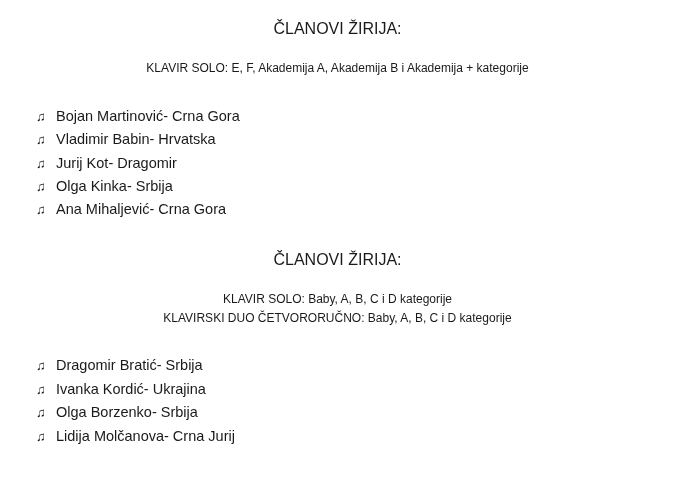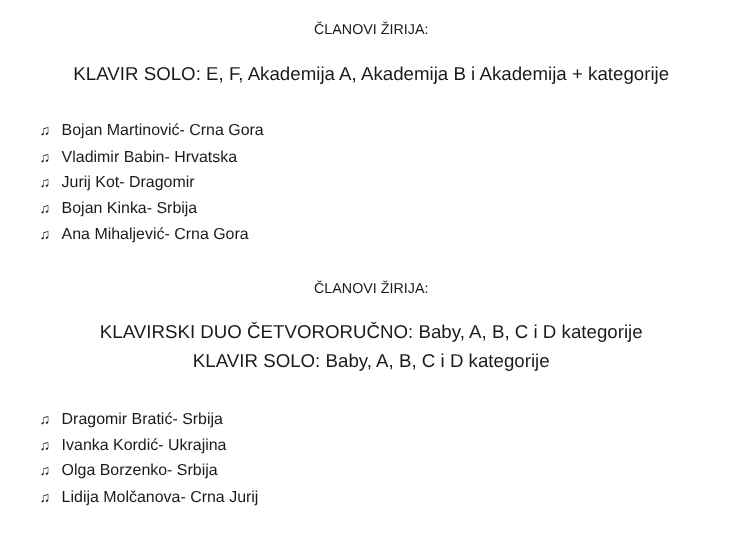--- a/index.html
+++ b/index.html
@@ -19,30 +19,30 @@
     width: 675px;
     height: 503px;
     box-sizing: border-box;
     padding: 18px 14px 0 14px;
   }
   .section {
     width: 100%;
   }
   .heading {
     text-align: center;
-    font-size: 13px;
+    font-size: 16px;
     line-height: 1.35;
     margin: 0;
     padding: 0;
   }
   .spacer-md { height: 19px; }
   .spacer-lg { height: 27px; }
   .cat-lines {
     text-align: center;
-    font-size: 17px;
+    font-size: 12px;
     line-height: 1.58;
   }
   .cat-line {
     display: block;
   }
   .members {
     margin: 0;
     padding: 0;
     list-style: none;
   }
@@ -88,39 +88,39 @@
       <li class="member">
         <span class="note-icon">♫</span>
         <span class="member-name">Vladimir Babin- Hrvatska</span>
       </li>
       <li class="member">
         <span class="note-icon">♫</span>
         <span class="member-name">Jurij Kot- Dragomir</span>
       </li>
       <li class="member">
         <span class="note-icon">♫</span>
-        <span class="member-name">Bojan Kinka- Srbija</span>
+        <span class="member-name">Olga Kinka- Srbija</span>
       </li>
       <li class="member">
         <span class="note-icon">♫</span>
         <span class="member-name">Ana Mihaljević- Crna Gora</span>
       </li>
     </ul>
   </div>
 
   <div class="spacer-lg"></div>
 
   <div class="section">
     <div class="heading">ČLANOVI ŽIRIJA:</div>
 
     <div class="spacer-md"></div>
 
     <div class="cat-lines">
+      <span class="cat-line">KLAVIR SOLO: Baby, A, B, C i D kategorije</span>
       <span class="cat-line">KLAVIRSKI DUO ČETVORORUČNO: Baby, A, B, C i D kategorije</span>
-      <span class="cat-line">KLAVIR SOLO: Baby, A, B, C i D kategorije</span>
     </div>
 
     <div class="spacer-lg"></div>
 
     <ul class="members">
       <li class="member">
         <span class="note-icon">♫</span>
         <span class="member-name">Dragomir Bratić- Srbija</span>
       </li>
       <li class="member">

